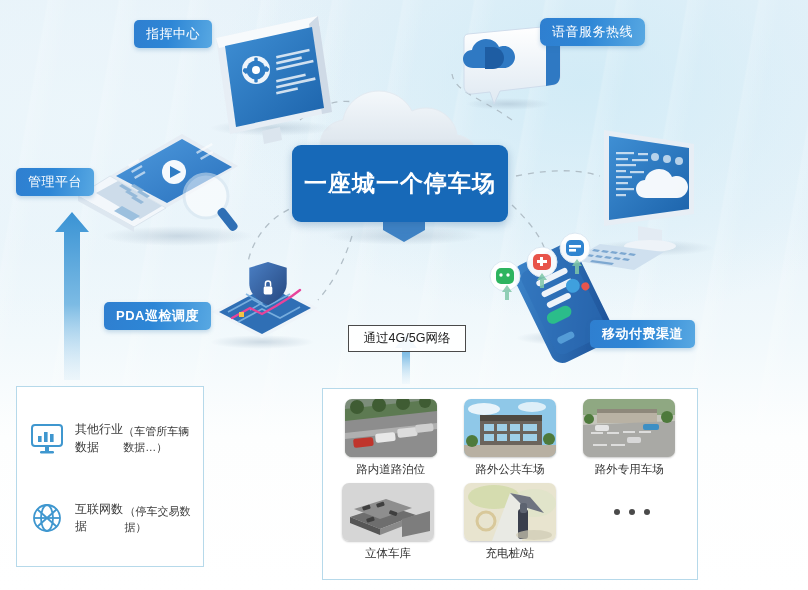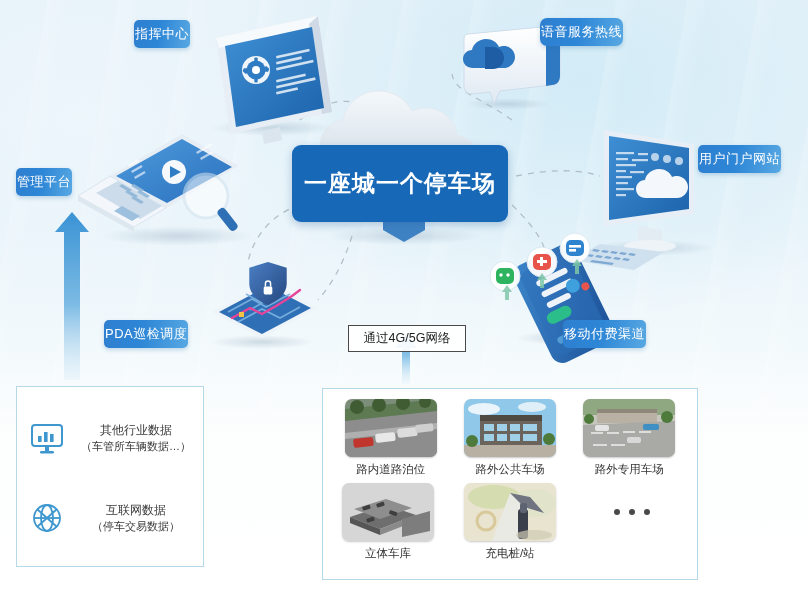--- a/index.html
+++ b/index.html
@@ -45,21 +45,21 @@
   
   .pill {
     position: absolute;
     display: flex;
     align-items: center;
     justify-content: center;
     color: #ffffff;
     font-size: 13px;
     letter-spacing: .5px;
     border-radius: 5px;
-    padding: 5px 1px;
+    padding: 5px 12px;
     white-space: nowrap;
     background: linear-gradient(100deg, #2f7fd0 0%, #2d86d6 45%, #58a8e2 100%);
     box-shadow: 0 2px 4px rgba(40,110,170,0.25);
   }
 
   
   #center-banner {
     position: absolute;
     left: 292px;
     top: 145px;
@@ -127,22 +127,22 @@
   .ds-ico {
     width: 40px;
     height: 38px;
     flex: 0 0 40px;
     display: flex;
     align-items: center;
     justify-content: center;
   }
   .ds-txt {
     display: flex;
-    flex-direction: column;
-    align-items: center;
+    flex-direction: row;
+    align-items: flex-end;
     flex: 1;
     line-height: 1.45;
   }
   .ds-title { font-size: 12px; color: #3a3a3a; }
   .ds-sub   { font-size: 11px; color: #3a3a3a; }
 
   
   #scene-panel {
     position: absolute;
     left: 322px;
@@ -484,29 +484,26 @@
   </div>
 
   <div class="pill" style="left:540px; top:18px;border-radius:7px;">
     <span>语音服务热线</span>
   </div>
 
   <div class="pill" style="left:16px; top:168px;">
     <span>管理平台</span>
   </div>
 
-  <div class="pill" style="left:698px; top:145px;">
-    <span>用户门户网站</span>
-  </div>
-
-  <div class="pill" style="left:104px; top:320px;">
+
+  <div class="pill" style="left:104px; top:302px;font-weight:bold;">
     <span>PDA巡检调度</span>
   </div>
 
-  <div class="pill" style="left:563px; top:320px;">
+  <div class="pill" style="left:590px; top:320px;font-weight:bold;">
     <span>移动付费渠道</span>
   </div>
 
   <div id="network-box">
     <span>通过4G/5G网络</span>
   </div>
 
   <div id="center-banner">
     <div class="t1">一座城一个停车场</div>
   </div>

